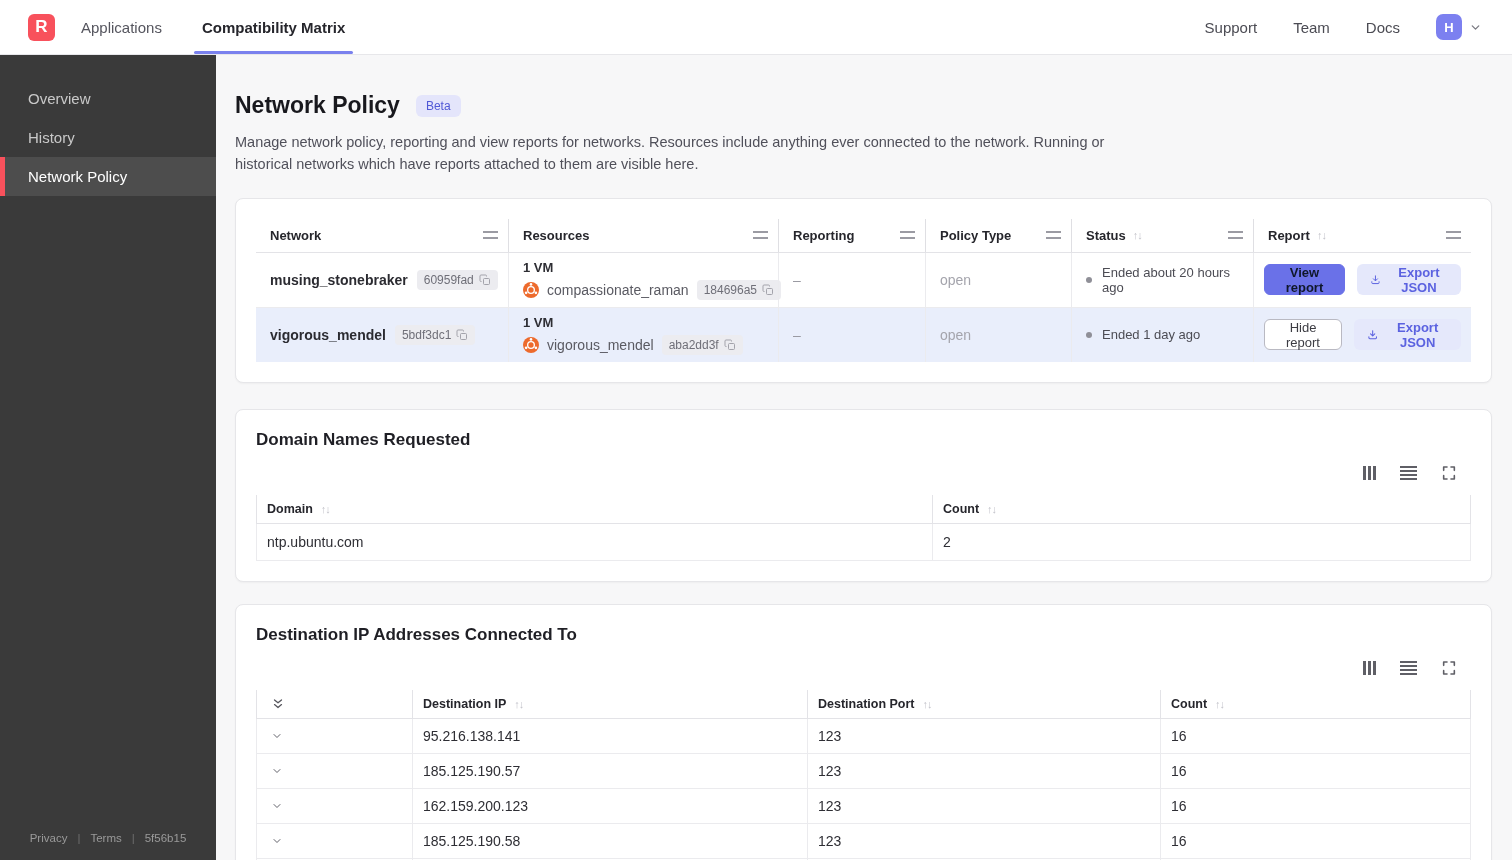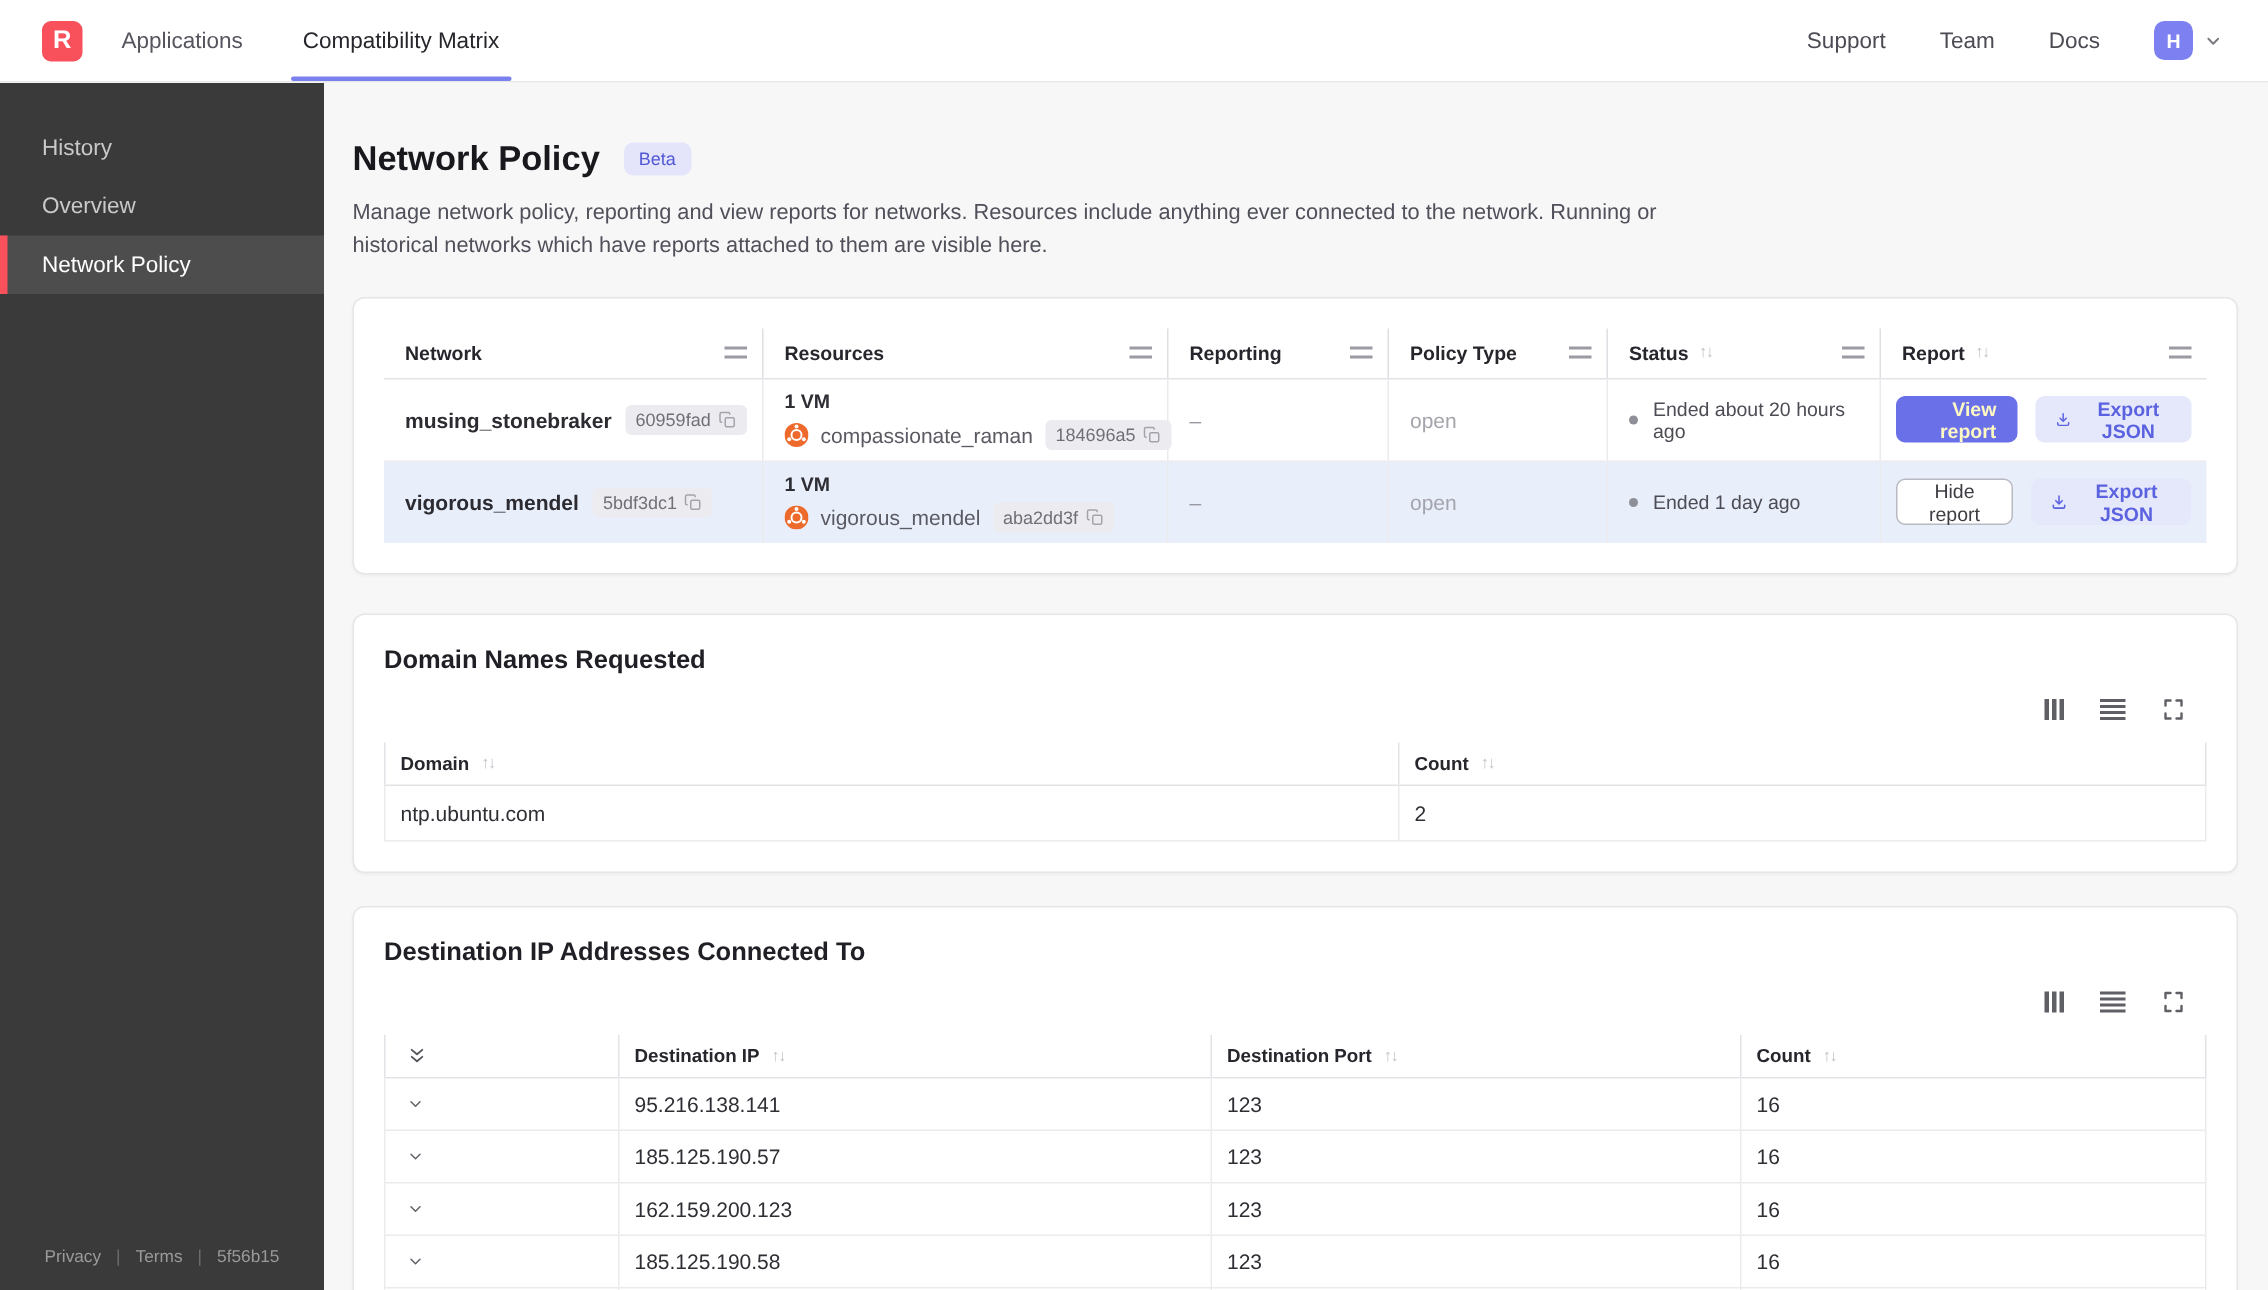--- a/index.html
+++ b/index.html
@@ -7,21 +7,21 @@
     font-family:"Liberation Sans", sans-serif; color:#2b2b31; }
 
   
   .topnav { position:fixed; top:0; left:0; width:1512px; height:55px; background:#fff;
     border-bottom:1px solid #e7e7ea; display:flex; align-items:center; z-index:20; }
   .logo { margin-left:28px; width:27px; height:27px; border-radius:6px; background:#f8515c;
     color:#fff; font-weight:bold; font-size:17px; display:grid; place-items:center; }
   .nav-tabs { margin-left:26px; display:flex; gap:40px; height:100%; align-items:center; }
   .nav-tab { font-size:15px; color:#55555e; height:100%; display:flex; align-items:center;
     position:relative; cursor:pointer; }
-  .nav-tab.active { color:#26262c; font-weight:normal; }
+  .nav-tab.active { color:#26262c; font-weight:bold; }
   .nav-tab.active::after { content:""; position:absolute; left:-8px; right:-8px; bottom:0;
     height:3px; background:#7a81ee; border-radius:2px; }
   .nav-right { margin-left:auto; display:flex; align-items:center; gap:36px; margin-right:30px; }
   .nav-link { font-size:15px; color:#4b4b53; cursor:pointer; }
   .avatar-wrap { display:flex; align-items:center; gap:7px; cursor:pointer; }
   .avatar { width:26px; height:26px; border-radius:7px; background:#7c80f0; color:#fff;
     font-size:13px; font-weight:bold; display:grid; place-items:center; }
 
   
   .sidebar { position:fixed; top:55px; left:0; bottom:0; width:216px; background:#3a3a3a;
@@ -73,22 +73,22 @@
   .res-count { font-size:13px; font-weight:bold; color:#2e2e34; }
   .res-line { display:flex; align-items:center; gap:8px; }
   .res-name { font-size:14px; color:#5a5a62; }
   .muted { color:#9a9aa2; font-size:14px; }
   .policy { color:#a4a4ac; font-size:14px; }
   .cell-status { font-size:13px; color:#4c4c54; gap:10px; }
   .dot { width:6px; height:6px; border-radius:50%; background:#8f8f97; flex:none; }
   .cell-report { gap:12px; padding-left:10px; }
   .btn { height:31px; border-radius:6px; font-size:13px; font-family:inherit; cursor:pointer;
     display:inline-flex; align-items:center; }
-  .btn-primary { background:#6a71e8; border:1px solid #6a71e8; color:#fef9c3; font-weight:bold;
-    padding:0 13px;text-align:right; }
+  .btn-primary { background:#6a71e8; border:1px solid #6a71e8; color:#0f172a; font-weight:bold;
+    padding:0 13px; }
   .btn-outline { background:#fff; border:1px solid #b9b9c2; color:#3c3c43; padding:0 13px; }
   .btn-export { background:#e5e8fb; border:none; color:#5b62e0; font-weight:bold; gap:9px;
     padding:0 13px; }
 
   
   .icon-row { display:flex; justify-content:flex-end; align-items:center; gap:24px;
     margin-top:14px; padding-right:14px; height:18px; }
   .tool-icon { cursor:pointer; display:flex; align-items:center; }
   .cols-icon { display:flex; gap:2px; }
   .cols-icon i { width:3px; height:14px; background:#5f5f66; }
@@ -128,22 +128,22 @@
       <span class="avatar">H</span>
       <svg width="13" height="13" viewBox="0 0 24 24" fill="none" stroke="#7a7a82" stroke-width="2.4" stroke-linecap="round" stroke-linejoin="round">
           <path d="m6 9 6 6 6-6"></path>
         </svg>
     </span>
   </div>
 </header>
 
 <aside class="sidebar">
   <div class="side-items">
+    <div class="side-item">Overview</div>
     <div class="side-item">History</div>
-    <div class="side-item">Overview</div>
     <div class="side-item active">Network Policy</div>
   </div>
   <div class="side-footer">
     <span>Privacy</span>
     <span class="sep">|</span>
     <span>Terms</span>
     <span class="sep">|</span>
     <span>5f56b15</span>
   </div>
 </aside>

